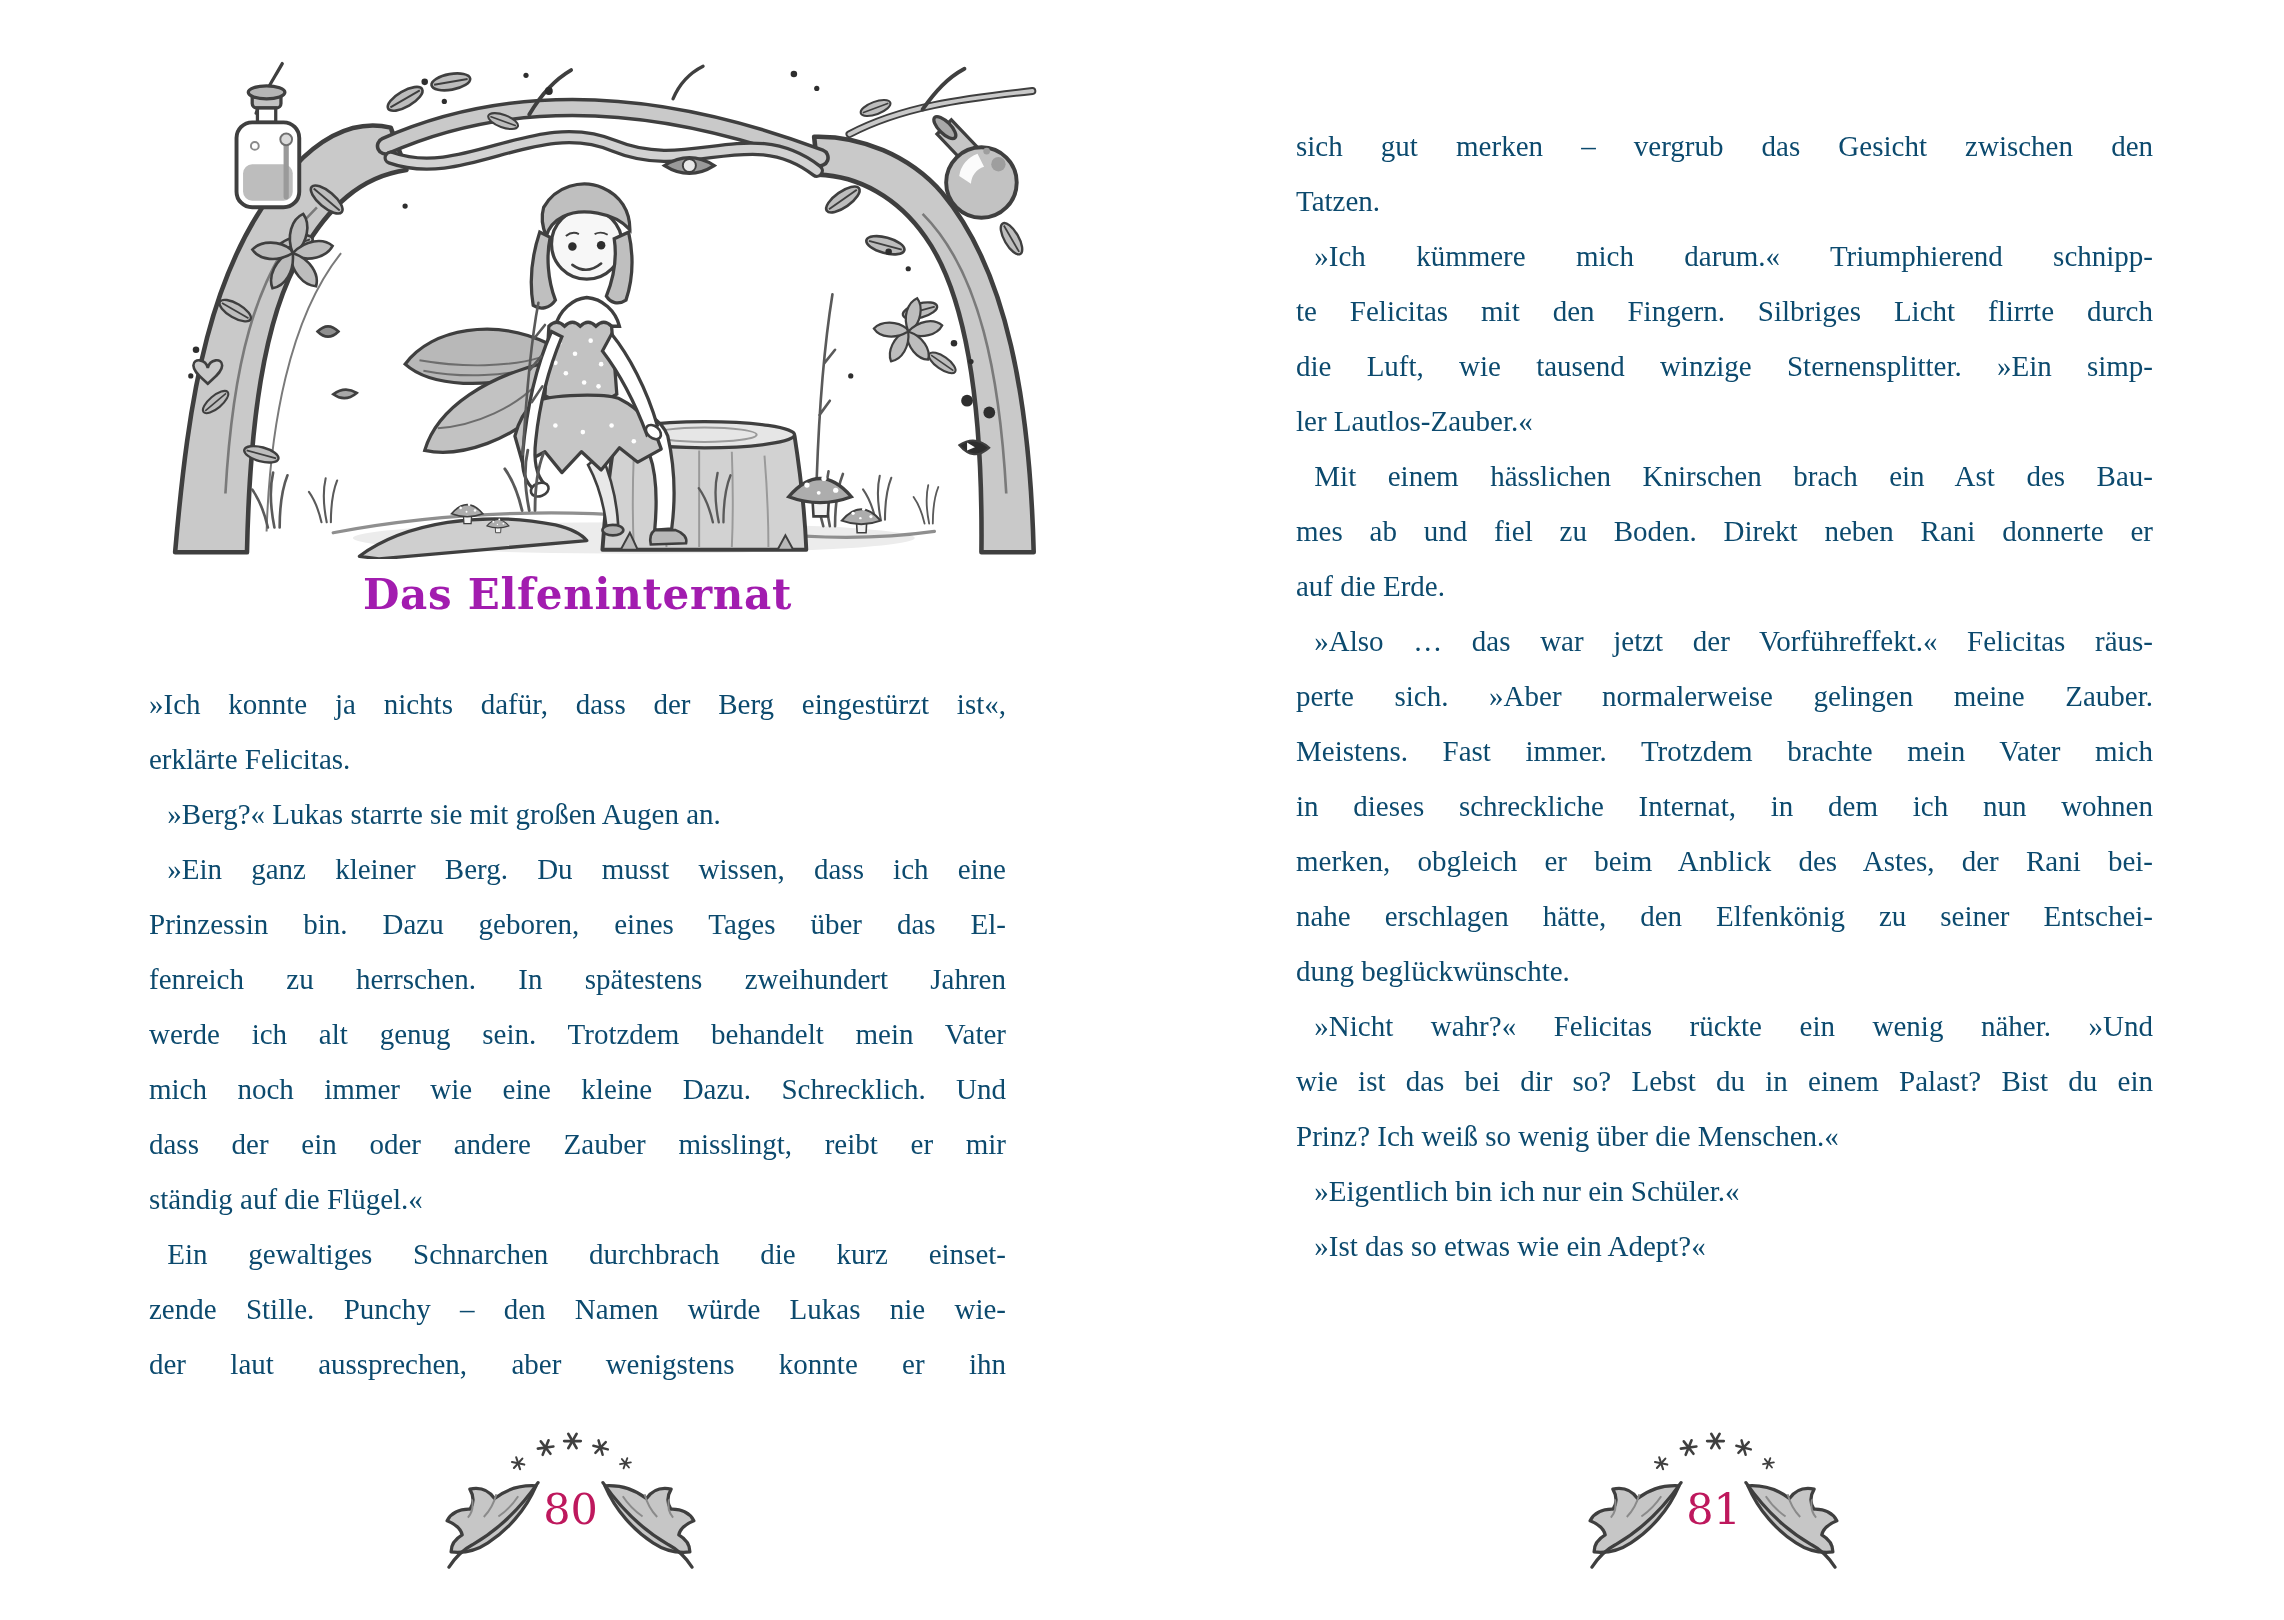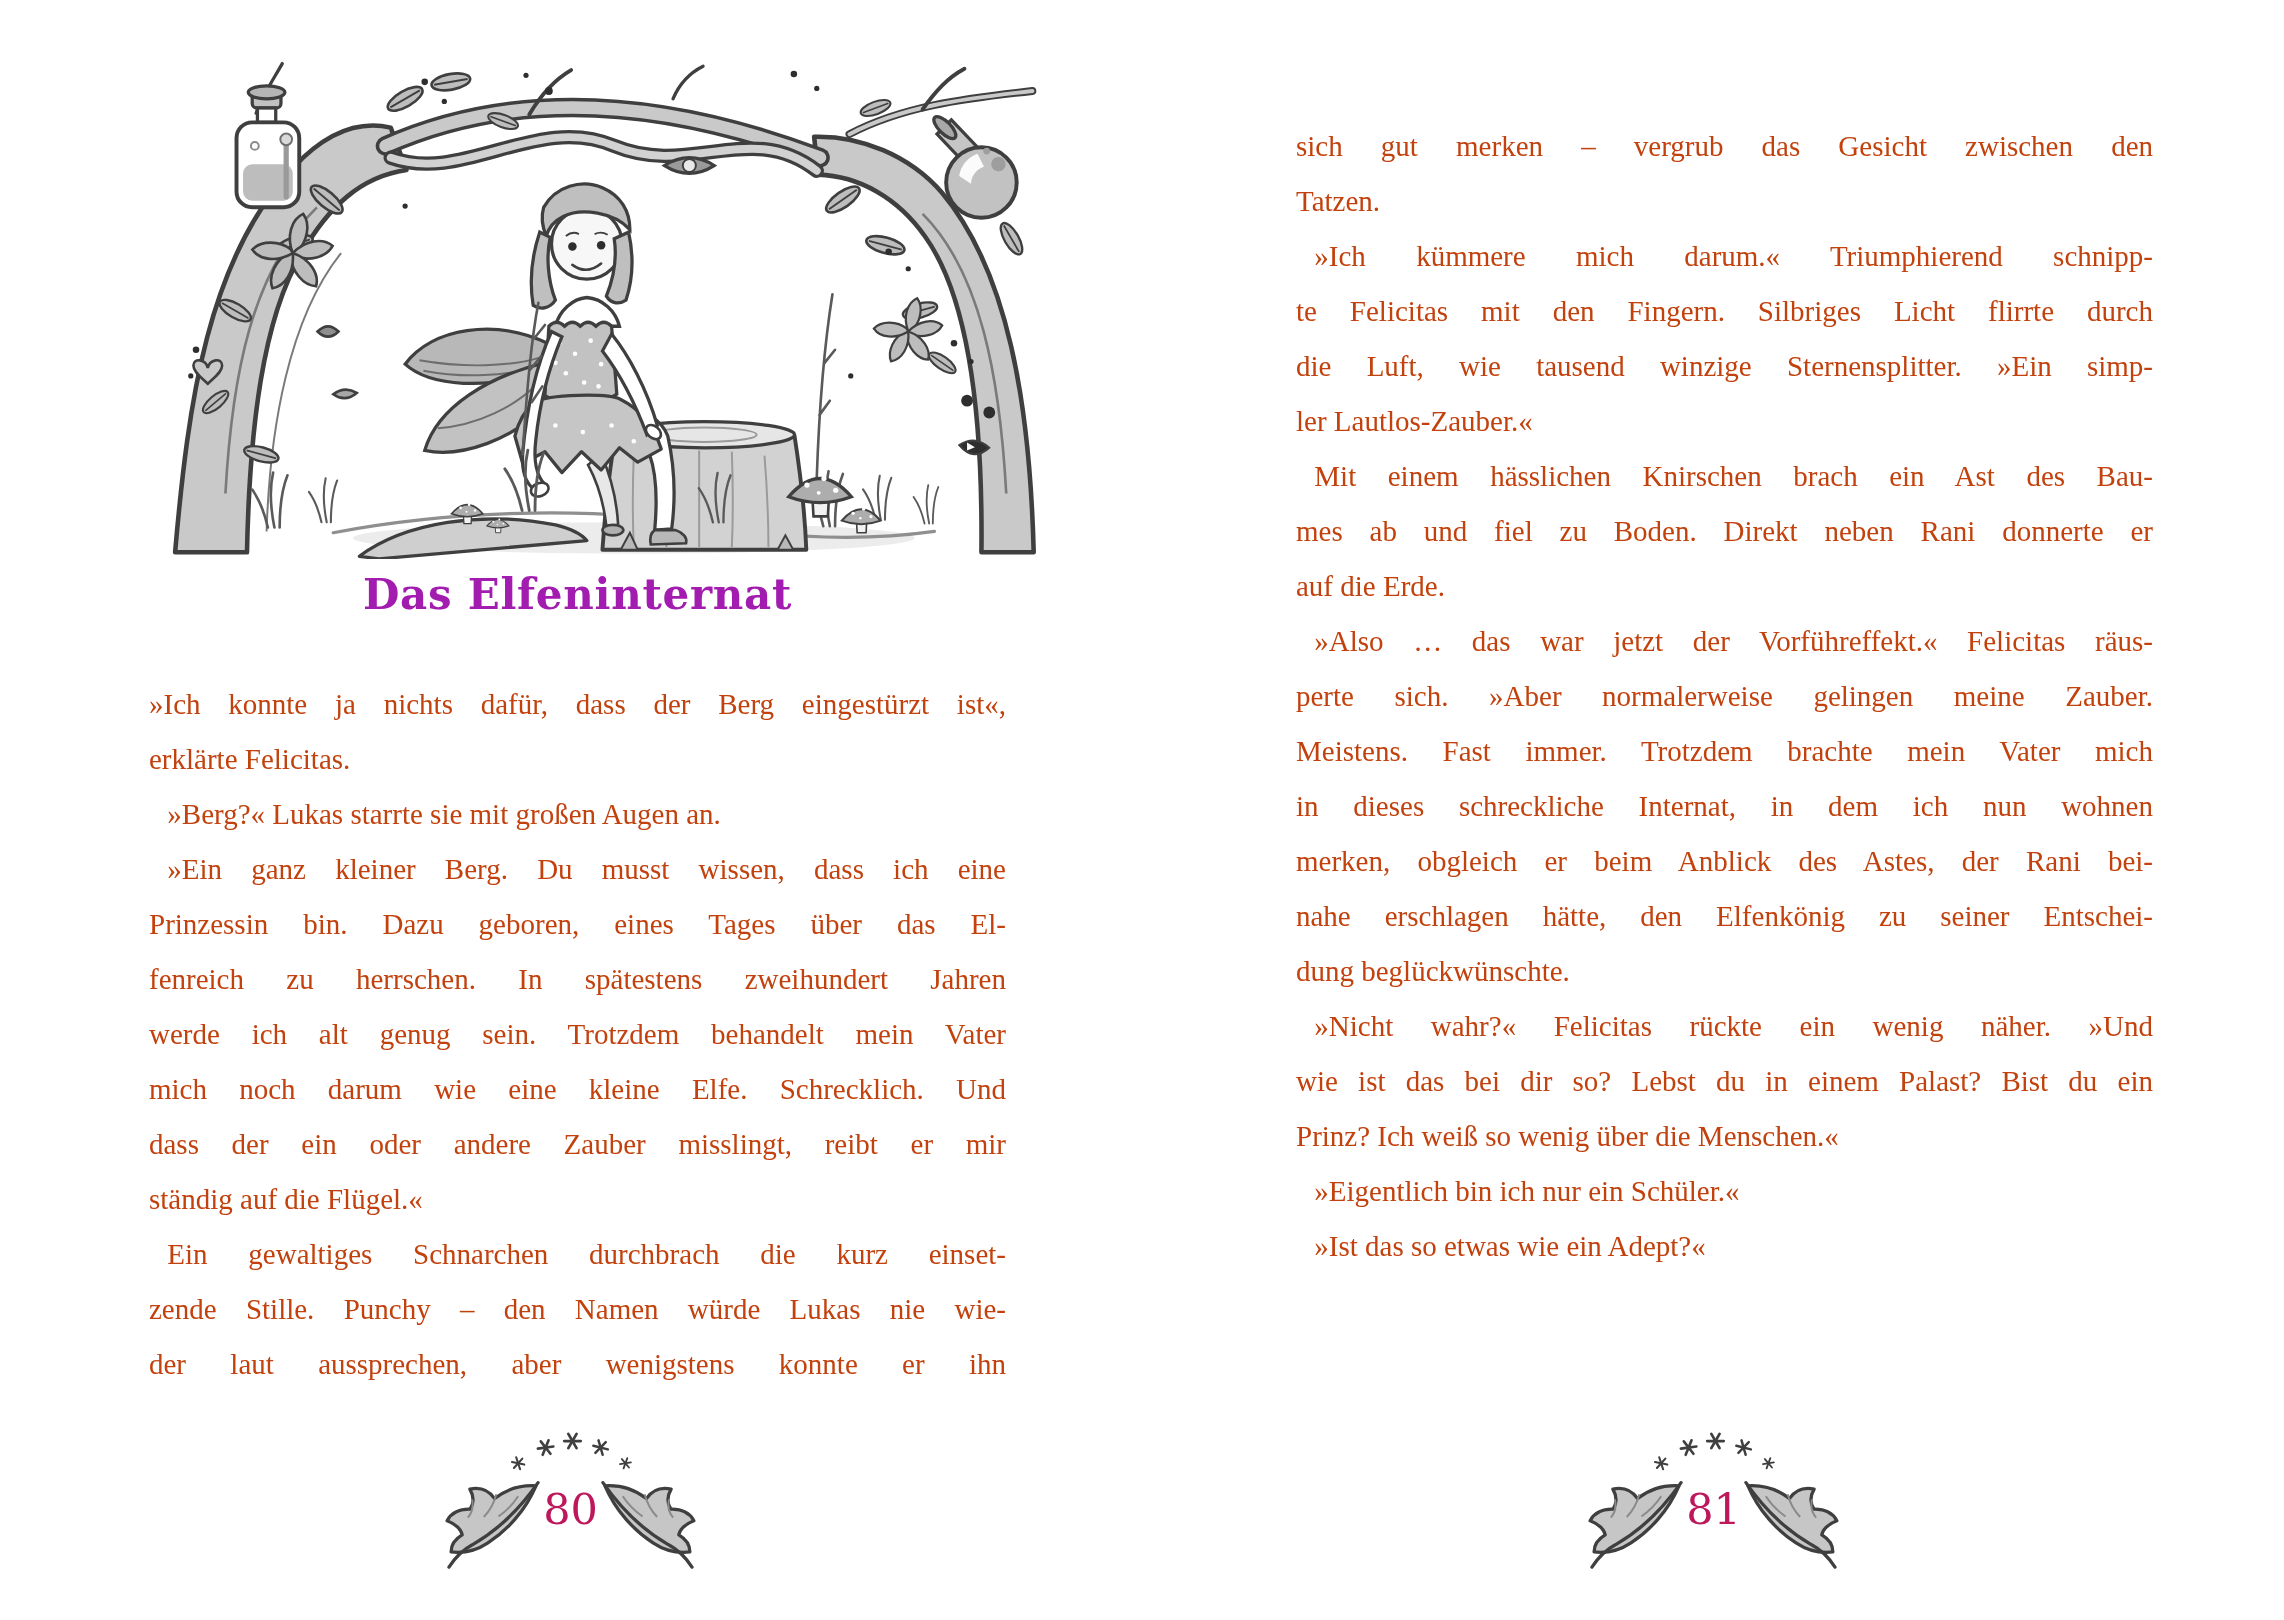--- a/index.html
+++ b/index.html
@@ -7,21 +7,21 @@
     width:2284px;height:1620px;position:relative;overflow:hidden;
     background:#ffffff;color:#1e1e1e;
     font-family:"Liberation Serif", serif;
   }
   .illustration{position:absolute;left:98px;top:36px;width:954px;height:523px;}
   .chapter-title{
     position:absolute;left:149px;top:570px;width:857px;
     text-align:center;font-family:"DejaVu Serif", serif;
     font-size:42px;font-weight:700;letter-spacing:0.7px;color:#a21caf;
   }
-  .textblock{position:absolute;width:857px;font-size:29px;line-height:55px;color:#c2410c;}
+  .textblock{position:absolute;width:857px;font-size:29px;line-height:55px;color:#0c4a6e;}
   .left-text{left:149px;top:677px;}
   .right-text{left:1296px;top:119px;}
   .line{text-align:justify;text-align-last:justify;height:55px;hyphens:none;}
   .line.end{text-align:center;text-align-last:left;}
   .line.ind{text-indent:18.3px;}
   .footer{position:absolute;width:301px;height:163px;}
   .footer-left{left:420px;top:1424px;}
   .footer-right{left:1563px;top:1424px;}
   .footer svg{position:absolute;inset:0;}
   .page-number{
@@ -246,21 +246,21 @@
 <div class="chapter-title">Das Elfeninternat</div>
 
 <div class="textblock left-text">
   <div class="line j">»Ich konnte ja nichts dafür, dass der Berg eingestürzt ist«,</div>
   <div class="line end">erklärte Felicitas.</div>
   <div class="line ind end">»Berg?« Lukas starrte sie mit großen Augen an.</div>
   <div class="line ind">»Ein ganz kleiner Berg. Du musst wissen, dass ich eine</div>
   <div class="line">Prinzessin bin. Dazu geboren, eines Tages über das El-</div>
   <div class="line">fenreich zu herrschen. In spätestens zweihundert Jahren</div>
   <div class="line">werde ich alt genug sein. Trotzdem behandelt mein Vater</div>
-  <div class="line">mich noch darum wie eine kleine Elfe. Schrecklich. Und</div>
+  <div class="line">mich noch immer wie eine kleine Dazu. Schrecklich. Und</div>
   <div class="line">dass der ein oder andere Zauber misslingt, reibt er mir</div>
   <div class="line end">ständig auf die Flügel.«</div>
   <div class="line ind">Ein gewaltiges Schnarchen durchbrach die kurz einset-</div>
   <div class="line">zende Stille. Punchy – den Namen würde Lukas nie wie-</div>
   <div class="line">der laut aussprechen, aber wenigstens konnte er ihn</div>
 </div>
 
 <div class="textblock right-text">
   <div class="line">sich gut merken – vergrub das Gesicht zwischen den</div>
   <div class="line end">Tatzen.</div>

